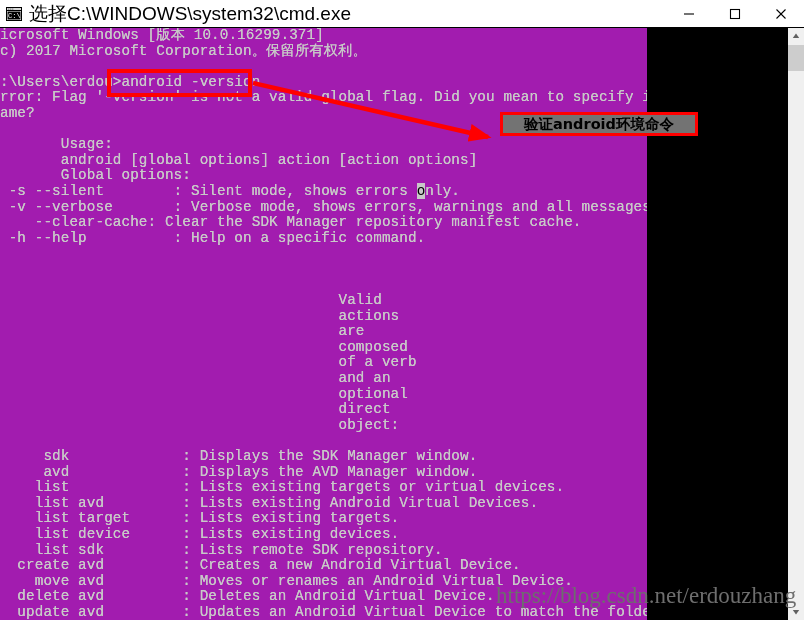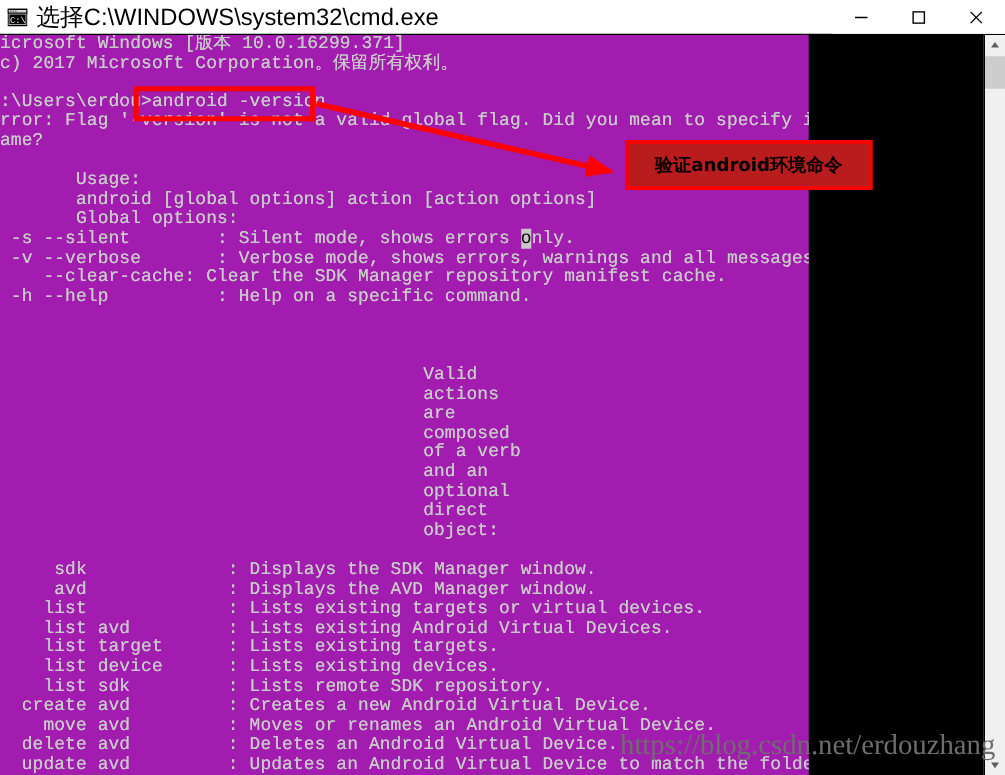--- a/index.html
+++ b/index.html
@@ -141,22 +141,22 @@
     position: absolute;
     left: 0; top: 0;
     width: 804px; height: 620px;
     pointer-events: none;
   }
   .callout {
     position: absolute;
     left: 500px;
     top: 112px;
     width: 198px;
-    height: 40px;
-    background: #b91c1c;
+    height: 24px;
+    background: #737373;
     border: 3px solid #ff0000;
     box-sizing: border-box;
     display: flex;
     align-items: center;
     justify-content: center;
   }
   .callout-text {
     font-family: "DejaVu Sans", sans-serif;
     font-size: 14.5px;
     font-weight: 600;

